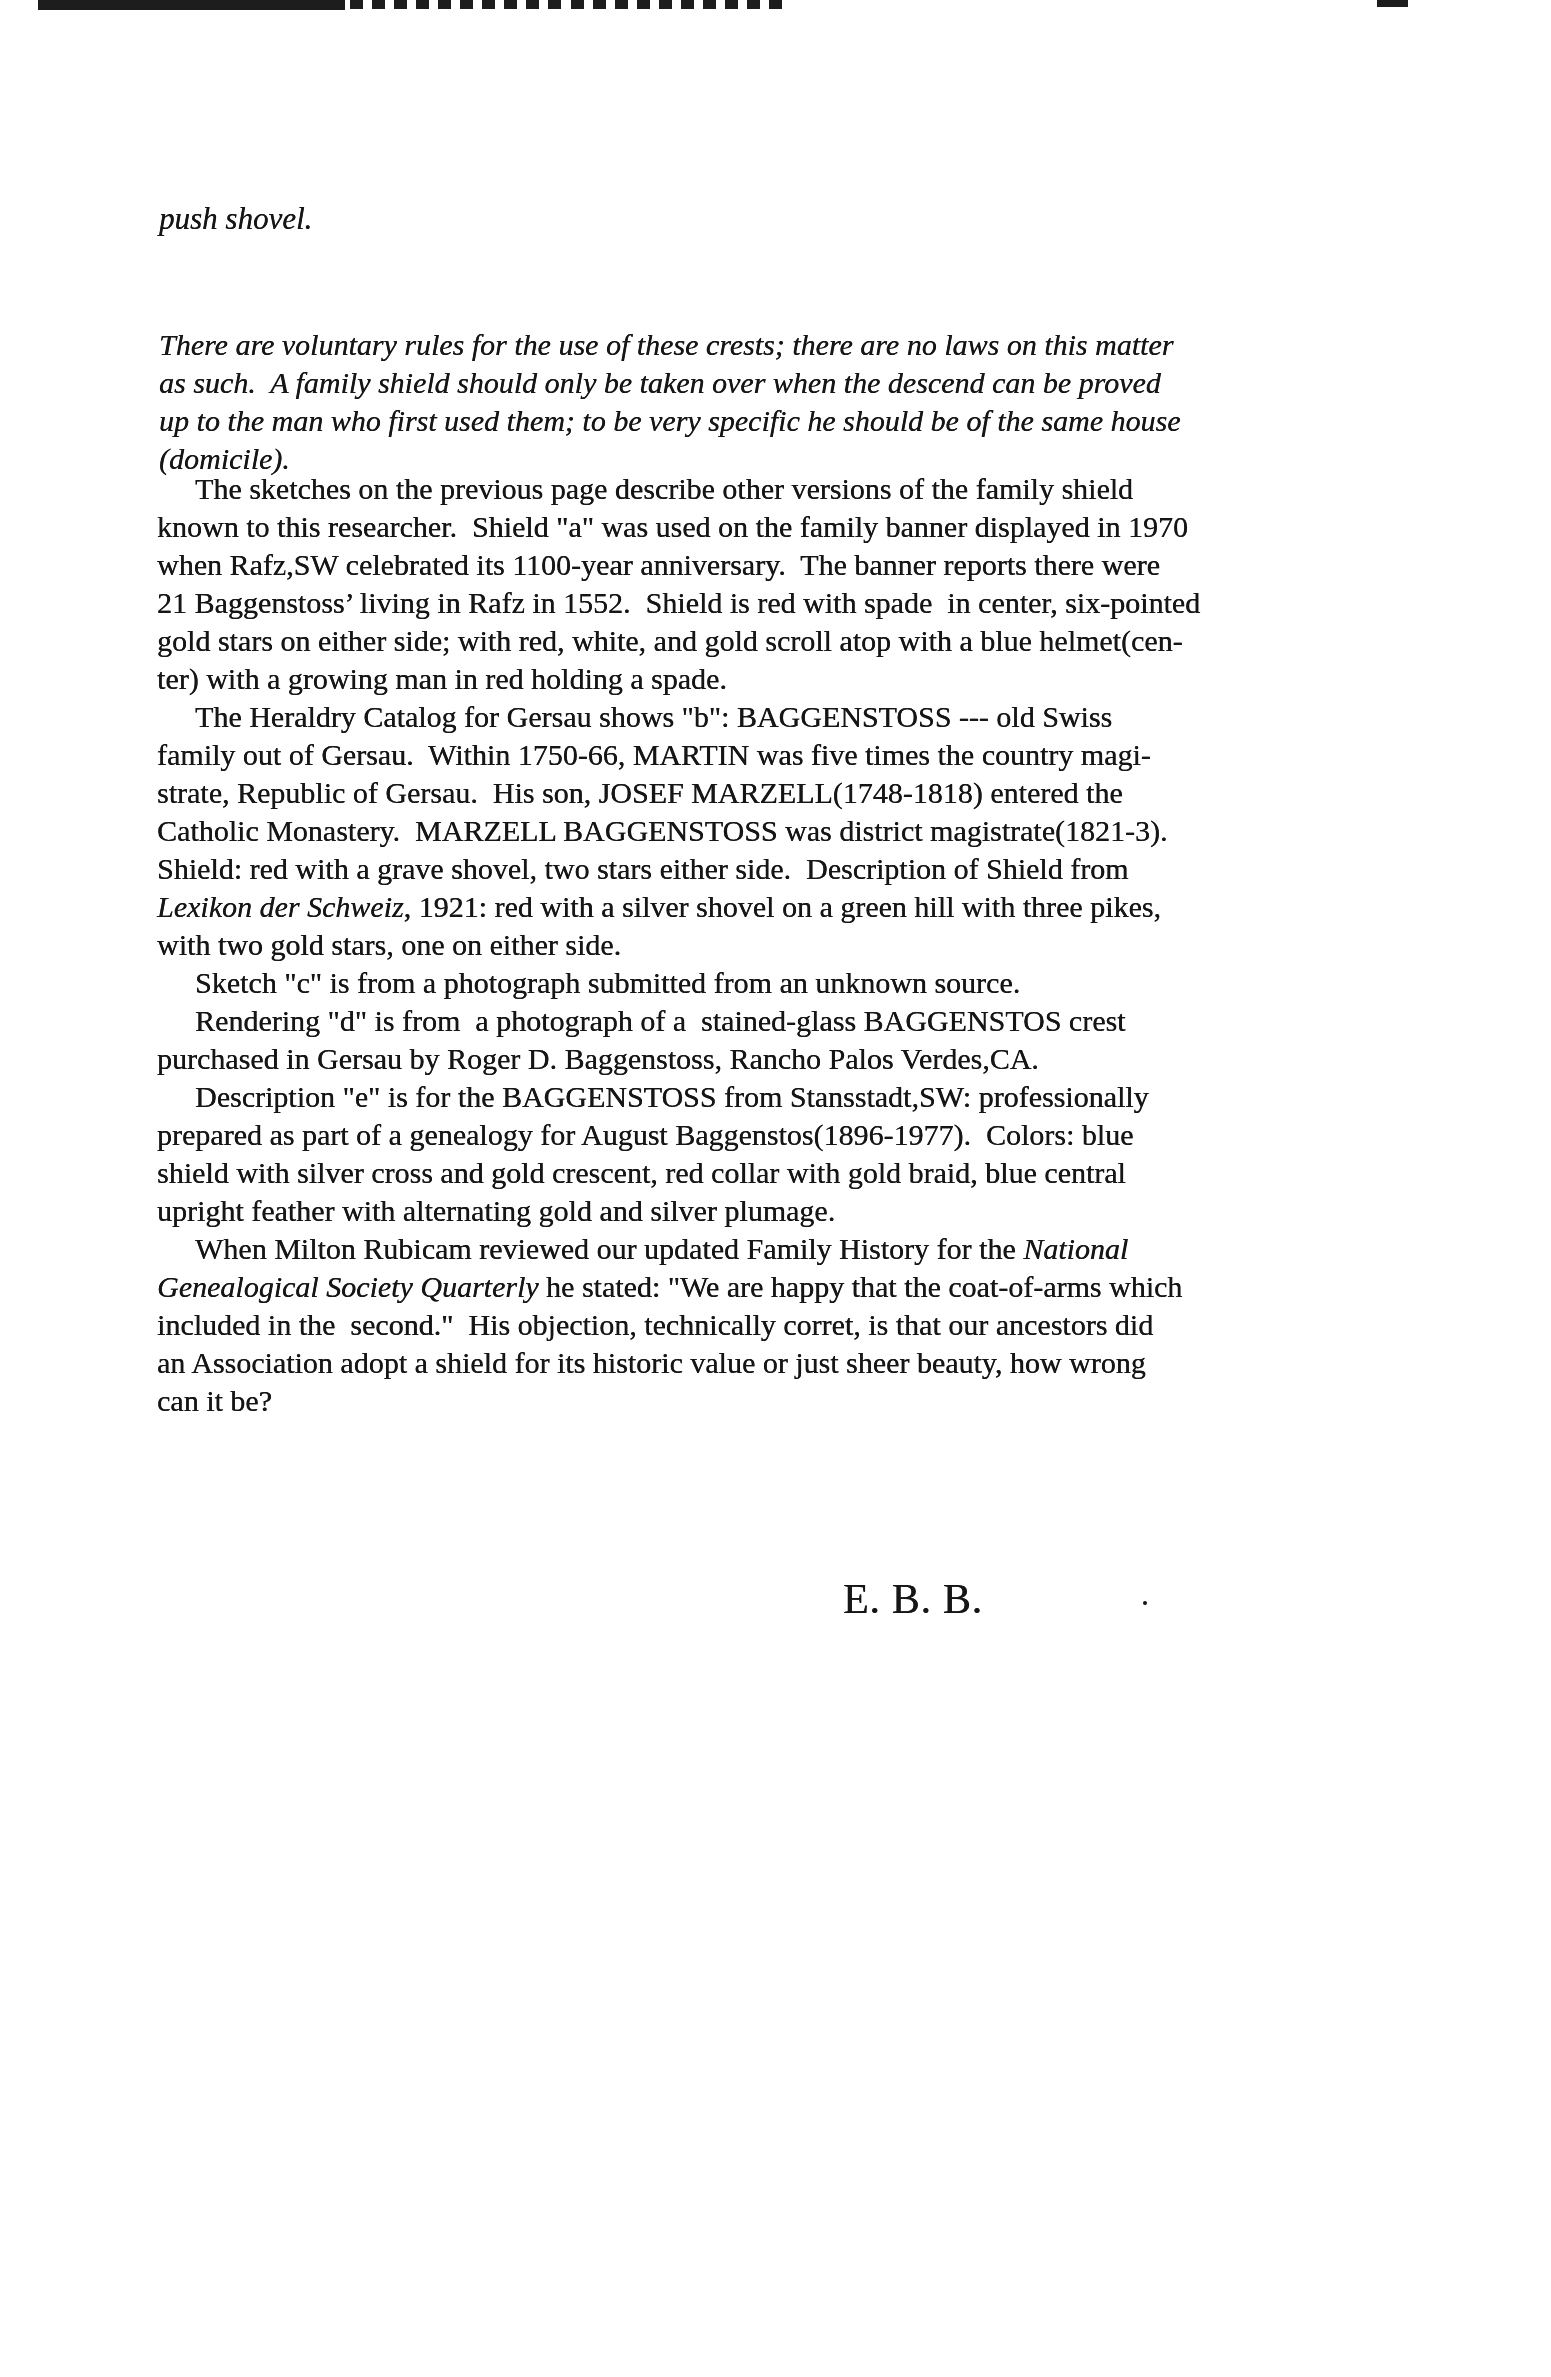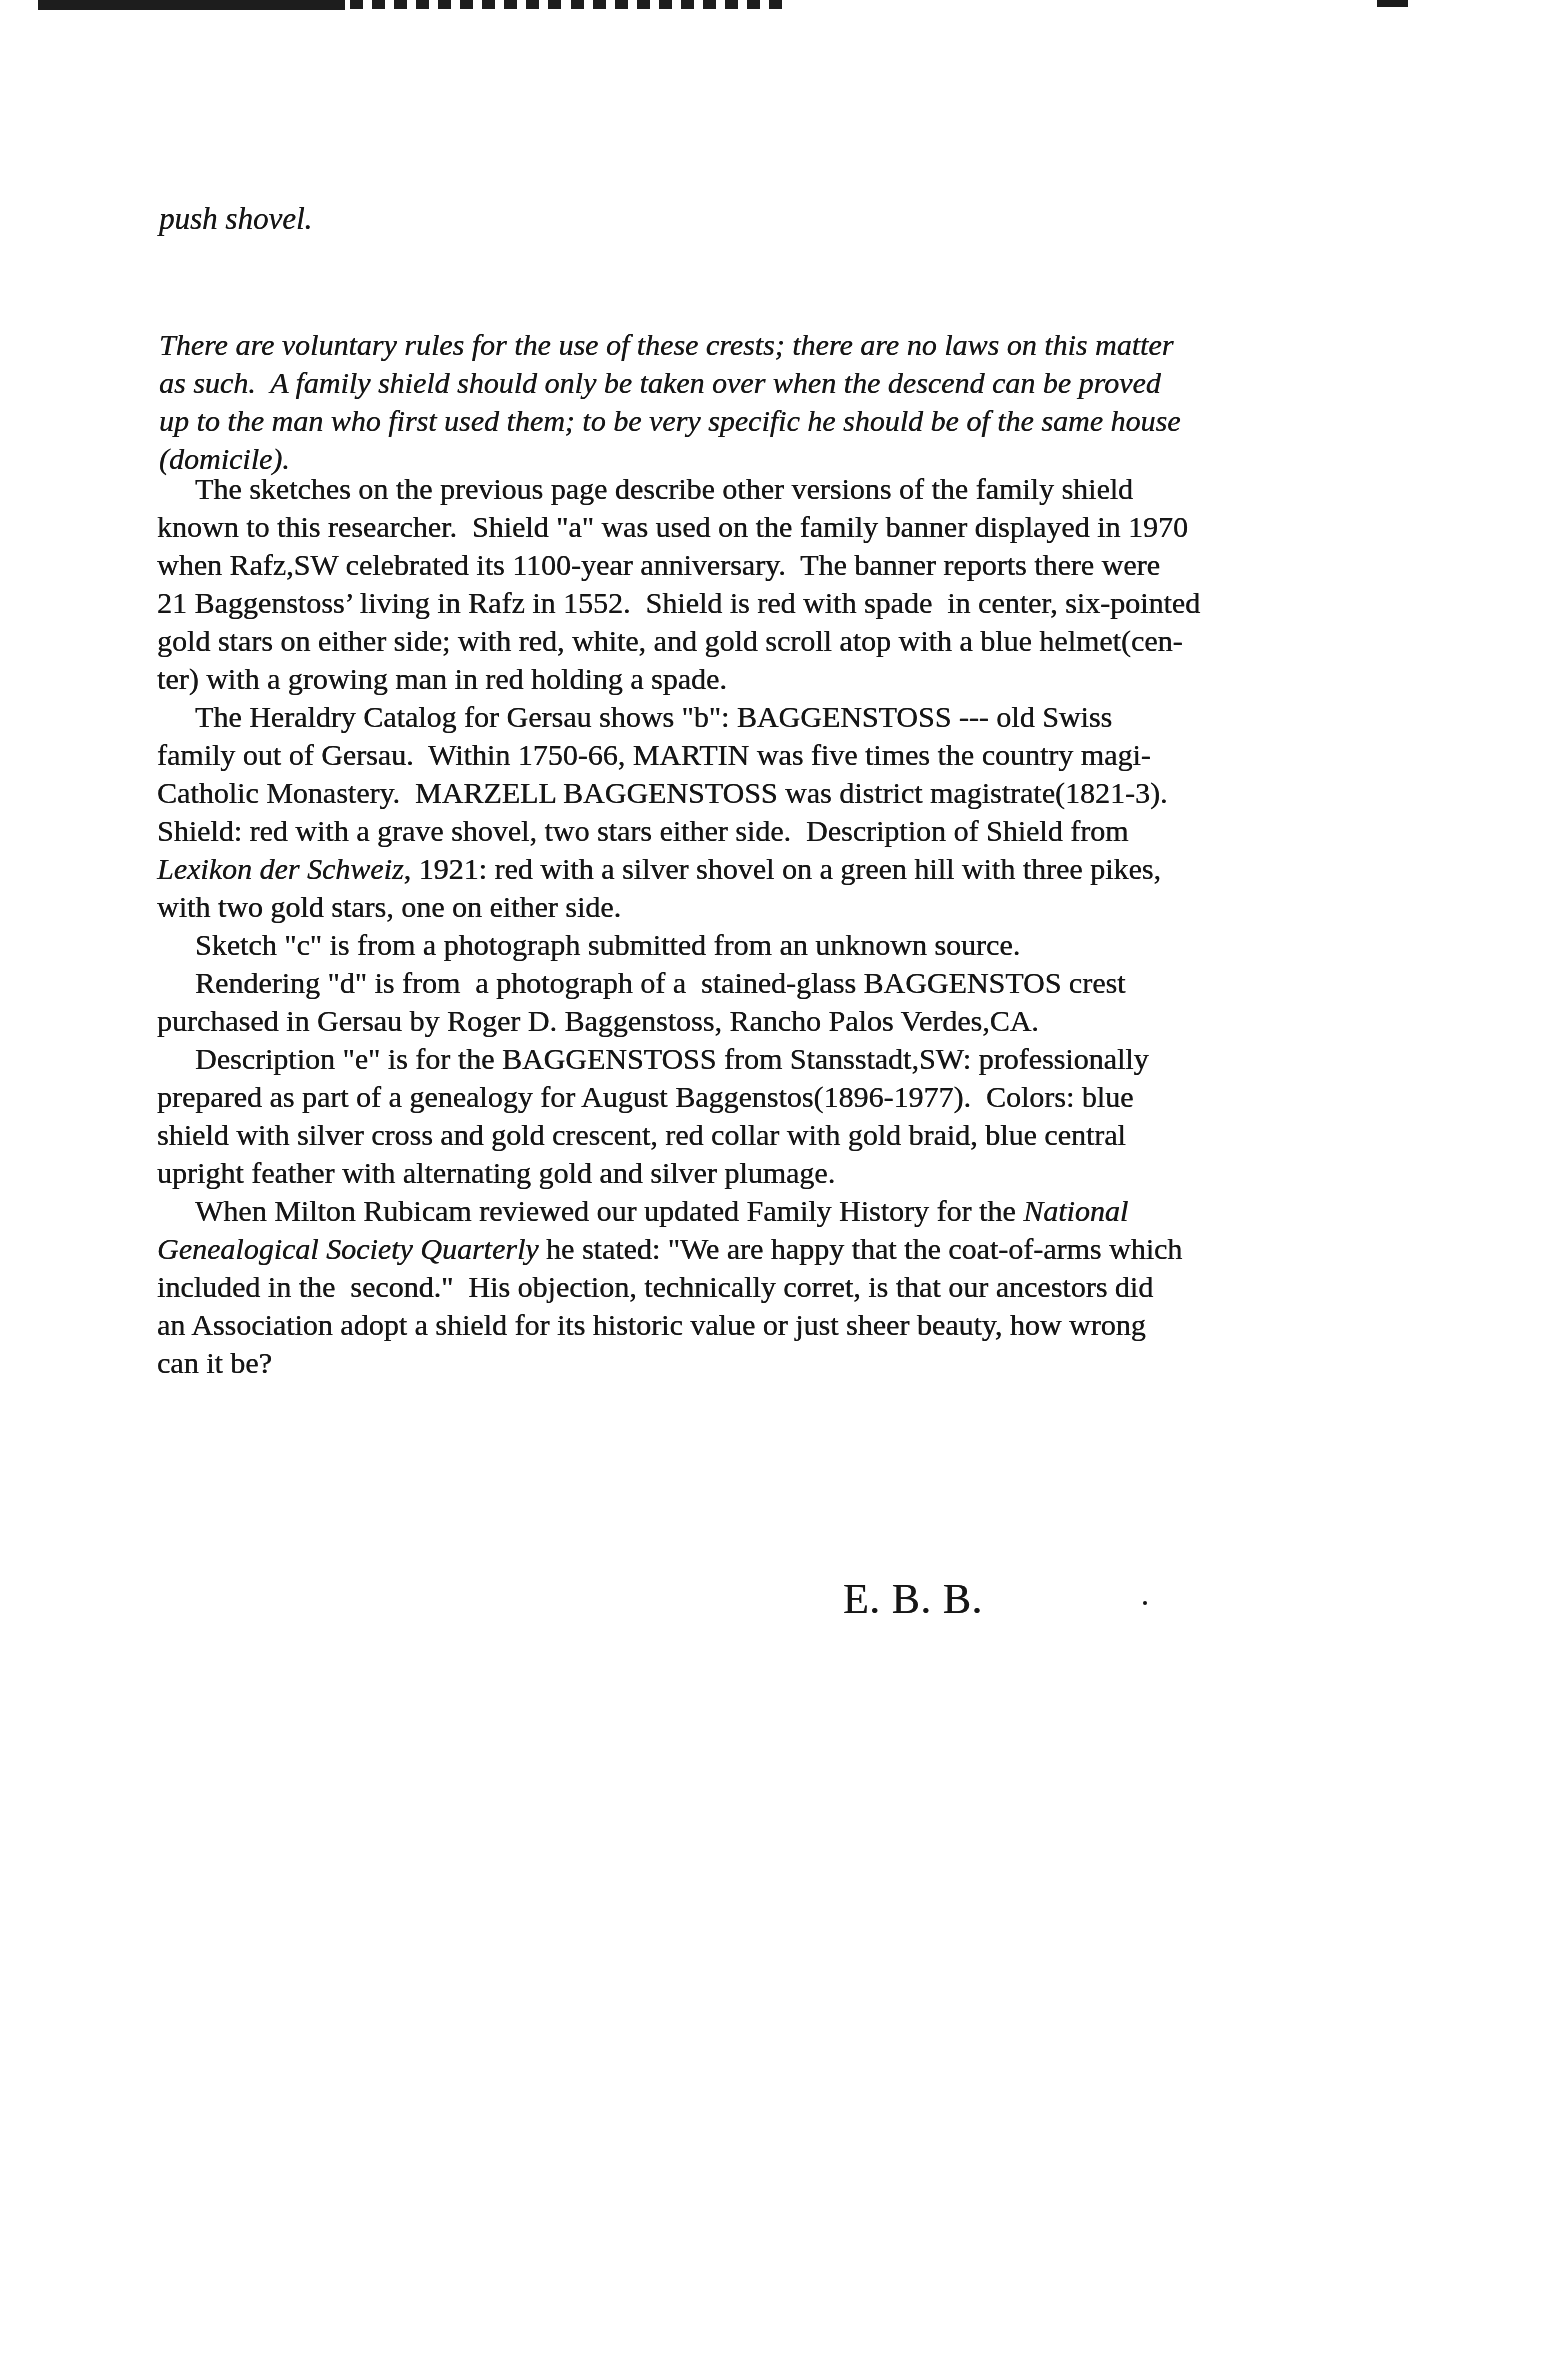--- a/index.html
+++ b/index.html
@@ -118,20 +118,21 @@
 
   <div id="body-text" class="abs">
       <div class="line indent"><span>The sketches on the previous page describe other versions of the family shield</span></div>
       <div class="line"><span>known to this researcher.  Shield "a" was used on the family banner displayed in 1970</span></div>
       <div class="line"><span>when Rafz,SW celebrated its 1100-year anniversary.  The banner reports there were</span></div>
       <div class="line"><span>21 Baggenstoss’ living in Rafz in 1552.  Shield is red with spade  in center, six-pointed</span></div>
       <div class="line"><span>gold stars on either side; with red, white, and gold scroll atop with a blue helmet(cen-</span></div>
       <div class="line"><span>ter) with a growing man in red holding a spade.</span></div>
       <div class="line indent"><span>The Heraldry Catalog for Gersau shows "b": BAGGENSTOSS --- old Swiss</span></div>
       <div class="line"><span>family out of Gersau.  Within 1750-66, MARTIN was five times the country magi-</span></div>
+      <div class="line"><span>strate, Republic of Gersau.  His son, JOSEF MARZELL(1748-1818) entered the</span></div>
       <div class="line"><span>Catholic Monastery.  MARZELL BAGGENSTOSS was district magistrate(1821-3).</span></div>
       <div class="line"><span>Shield: red with a grave shovel, two stars either side.  Description of Shield from</span></div>
       <div class="line"><em>Lexikon der Schweiz</em><span>, 1921: red with a silver shovel on a green hill with three pikes,</span></div>
       <div class="line"><span>with two gold stars, one on either side.</span></div>
       <div class="line indent"><span>Sketch "c" is from a photograph submitted from an unknown source.</span></div>
       <div class="line indent"><span>Rendering "d" is from  a photograph of a  stained-glass BAGGENSTOS crest</span></div>
       <div class="line"><span>purchased in Gersau by Roger D. Baggenstoss, Rancho Palos Verdes,CA.</span></div>
       <div class="line indent"><span>Description "e" is for the BAGGENSTOSS from Stansstadt,SW: professionally</span></div>
       <div class="line"><span>prepared as part of a genealogy for August Baggenstos(1896-1977).  Colors: blue</span></div>
       <div class="line"><span>shield with silver cross and gold crescent, red collar with gold braid, blue central</span></div>

